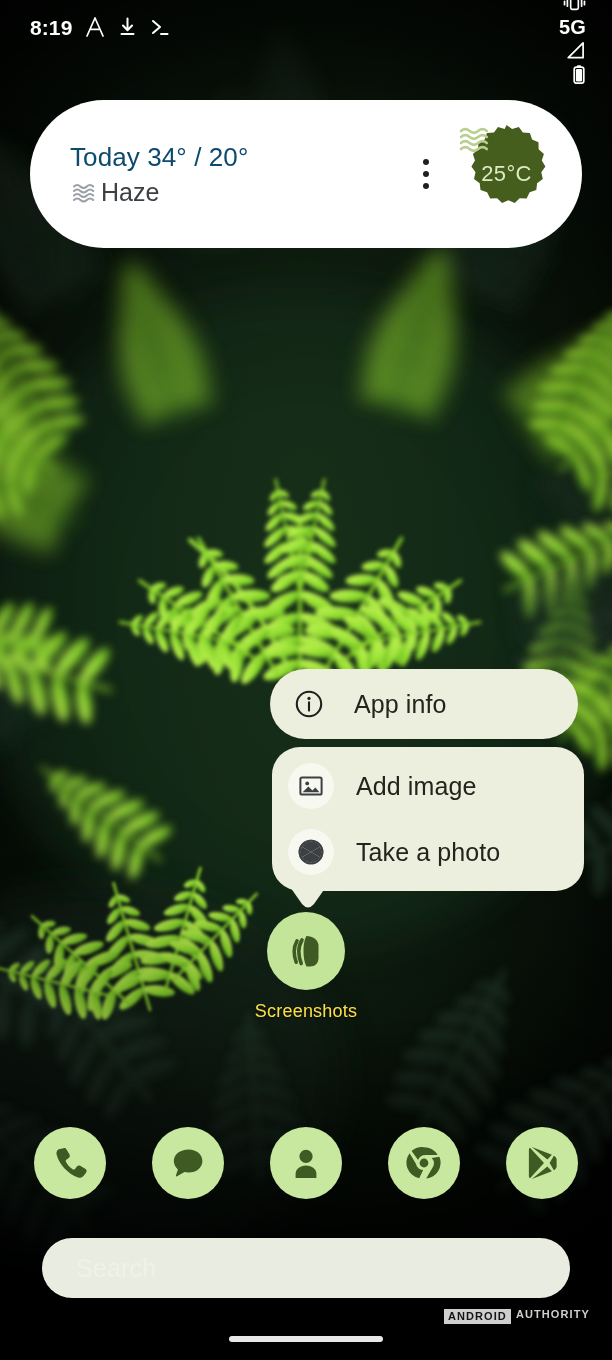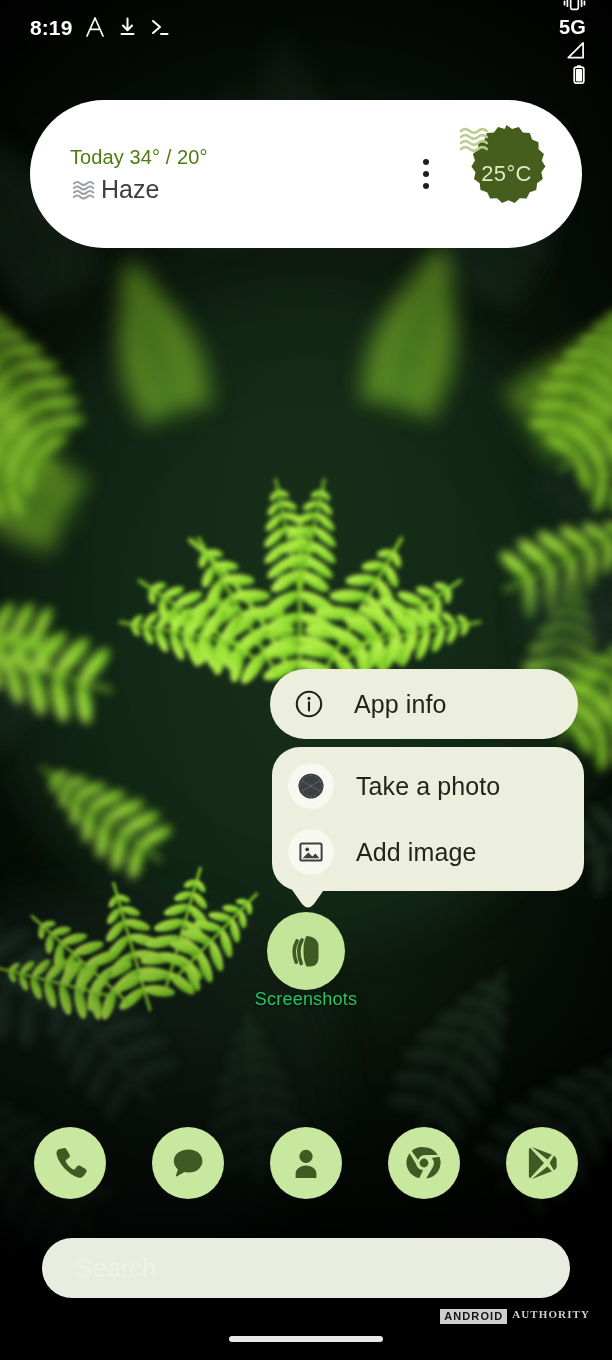--- a/index.html
+++ b/index.html
@@ -33,21 +33,21 @@
   .sbicon{display:block;}
 
   
   #weather-widget{
     position:absolute;left:30px;top:100px;width:552px;height:148px;
     background:#fff;border-radius:74px;z-index:30;
     display:flex;align-items:center;box-sizing:border-box;
     padding:0 18px 0 40px;
   }
   #weather-text{flex:1;display:flex;flex-direction:column;gap:10px;}
-  #weather-today{font-size:20px;color:#4d7c0f;letter-spacing:.1px;line-height:1;}
+  #weather-today{font-size:26px;color:#0c4a6e;letter-spacing:.1px;line-height:1;}
   #weather-cond{display:flex;align-items:center;gap:3px;}
   #weather-cond-label{font-size:25px;color:#3c4043;line-height:1;}
   #weather-menu{
     width:34px;height:44px;display:flex;flex-direction:column;
     align-items:center;justify-content:center;gap:6px;margin-right:12px;cursor:pointer;
   }
   #weather-menu i{width:6px;height:6px;border-radius:50%;background:#1f1f1f;display:block;}
   #temp-badge{position:relative;width:103px;height:103px;flex:0 0 auto;margin-right:6px;}
   #temp-badge svg{position:absolute;inset:0;}
   #temp-badge .badge-inner{
@@ -84,21 +84,21 @@
   
   #app-screenshots{
     position:absolute;left:250px;top:912px;width:112px;z-index:30;
     display:flex;flex-direction:column;align-items:center;cursor:pointer;
   }
   #screenshots-icon{
     width:78px;height:78px;border-radius:50%;background:#c2e59a;
     display:flex;align-items:center;justify-content:center;
   }
   #screenshots-label{
-    font-size:18px;color:#22c55e;letter-spacing:.2px;
+    margin-top:12px;font-size:18px;color:#fde047;letter-spacing:.2px;
     text-shadow:0 1px 3px rgba(0,0,0,.75);line-height:1;white-space:nowrap;
   }
 
   
   #dock{
     position:absolute;left:0;top:1117px;width:612px;height:92px;z-index:30;
     display:flex;align-items:center;justify-content:space-between;
     padding:0 34px;box-sizing:border-box;
   }
   .dock-item{
@@ -114,21 +114,21 @@
   }
   #search-placeholder{font-size:25px;color:#f3f5ec;opacity:.72;letter-spacing:.2px;line-height:1;}
 
   
   #watermark{
     position:absolute;right:22px;top:1309px;z-index:30;
     display:flex;gap:5px;font-size:11px;
     letter-spacing:1.1px;font-weight:700;
   }
   #wm-android{background:#cfcfcf;color:#141414;padding:2px 4px 2px 4px;line-height:1;}
-  #wm-authority{color:#cfcfcf;line-height:1;font-family:Liberation Serif, serif;}
+  #wm-authority{color:#cfcfcf;line-height:1;}
 
   
   #gesture-bar{
     position:absolute;left:229px;top:1336px;width:154px;height:6px;
     background:#e8e8e8;border-radius:3px;z-index:40;cursor:pointer;
   }
 </style>
 </head>
 <body>
 
@@ -510,46 +510,46 @@
           <path d="M15 13.4 L15 21.6" stroke="#1f1f1f" stroke-width="2.1" stroke-linecap="round"></path>
         </svg>
       </div>
       <span class="menu-label">App info</span>
     </div>
 
     <div id="card-actions">
       <div class="menu-row">
         <div class="menu-icon">
           <svg width="28" height="28" viewBox="0 0 28 28">
+            <rect x="3.4" y="5.4" width="21.2" height="17.2" rx="1.6" stroke="#3c4043" stroke-width="2" fill="none"></rect>
+            <circle cx="10.2" cy="11.4" r="1.9" fill="#3c4043"></circle>
+            <path d="M5.6 20.2 L11.4 14.4 L15.4 18.4 L18.4 15.6 L22.4 20.2 Z" fill="#3c4043"></path>
+          </svg>
+        </div>
+        <span class="menu-label">Add image</span>
+      </div>
+
+      <div class="menu-row">
+        <div class="menu-icon">
+          <svg width="28" height="28" viewBox="0 0 28 28">
             <circle cx="14" cy="14" r="11.4" stroke="#3c4043" stroke-width="1.9" fill="none"></circle>
             <g fill="#3c4043">
               <path d="M14 3.6 a10.4,10.4 0 0 1 9.0,5.2 L14,14 Z" transform="rotate(0 14 14)"></path>
               <path d="M14 3.6 a10.4,10.4 0 0 1 9.0,5.2 L14,14 Z" transform="rotate(60 14 14)"></path>
               <path d="M14 3.6 a10.4,10.4 0 0 1 9.0,5.2 L14,14 Z" transform="rotate(120 14 14)"></path>
               <path d="M14 3.6 a10.4,10.4 0 0 1 9.0,5.2 L14,14 Z" transform="rotate(180 14 14)"></path>
               <path d="M14 3.6 a10.4,10.4 0 0 1 9.0,5.2 L14,14 Z" transform="rotate(240 14 14)"></path>
               <path d="M14 3.6 a10.4,10.4 0 0 1 9.0,5.2 L14,14 Z" transform="rotate(300 14 14)"></path>
             </g>
             <circle cx="14" cy="14" r="11.4" stroke="#f7f8f0" stroke-width="1.2" fill="none" opacity=".55"></circle>
             <circle cx="14" cy="14" r="11.4" stroke="#3c4043" stroke-width="1.9" fill="none"></circle>
           </svg>
         </div>
         <span class="menu-label">Take a photo</span>
       </div>
-
-      <div class="menu-row">
-        <div class="menu-icon">
-          <svg width="28" height="28" viewBox="0 0 28 28">
-            <rect x="3.4" y="5.4" width="21.2" height="17.2" rx="1.6" stroke="#3c4043" stroke-width="2" fill="none"></rect>
-            <circle cx="10.2" cy="11.4" r="1.9" fill="#3c4043"></circle>
-            <path d="M5.6 20.2 L11.4 14.4 L15.4 18.4 L18.4 15.6 L22.4 20.2 Z" fill="#3c4043"></path>
-          </svg>
-        </div>
-        <span class="menu-label">Add image</span>
-      </div>
     </div>
 
     <svg id="popup-tail" viewBox="0 0 40 26">
       <path d="M0,0 L40,0 L26,20 q-6,7 -12,0 Z" fill="#eceede"></path>
     </svg>
   </div>
 
   <div id="app-screenshots">
     <div id="screenshots-icon">
       <svg width="48" height="48" viewBox="0 0 48 48">

